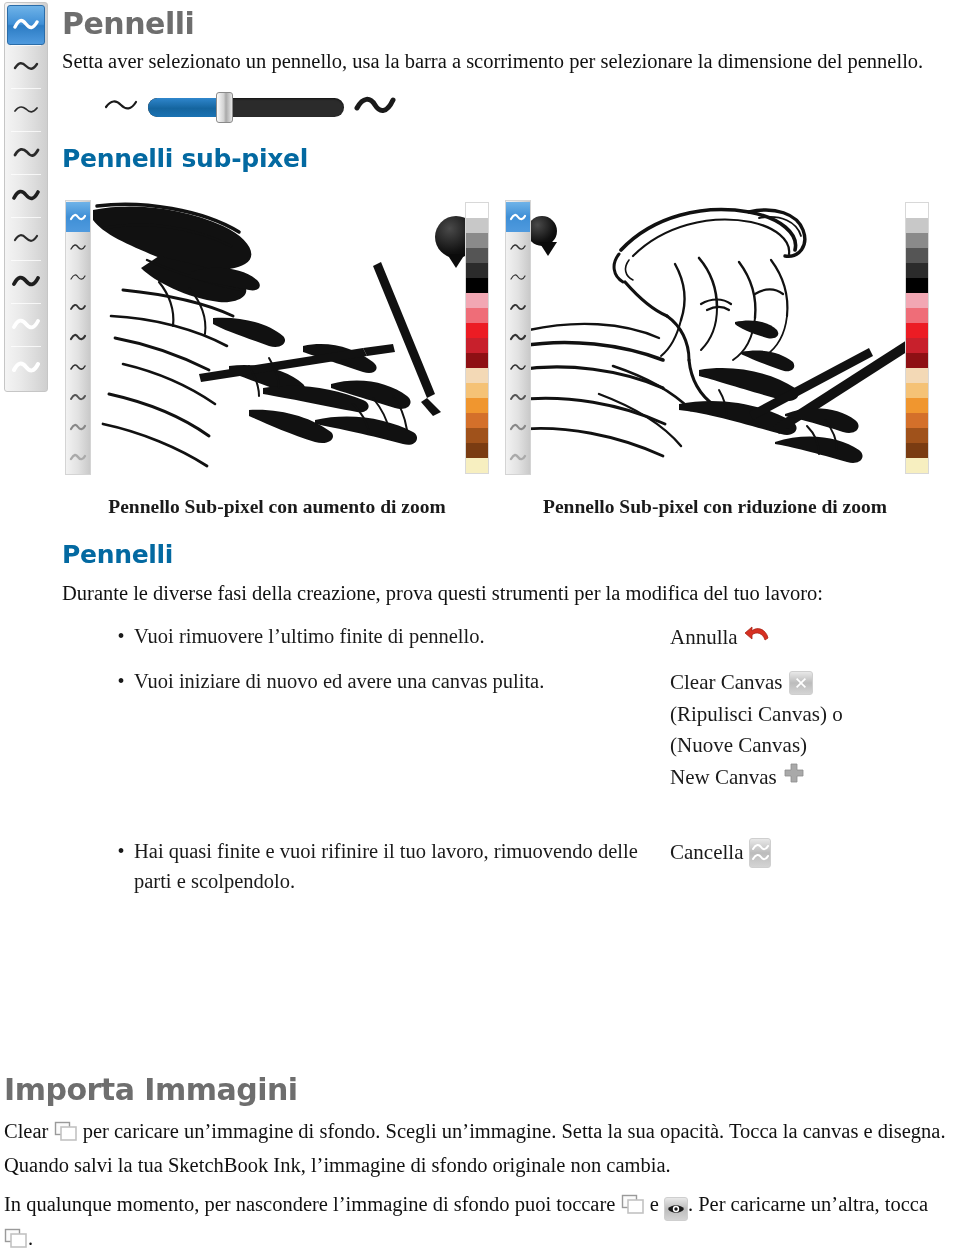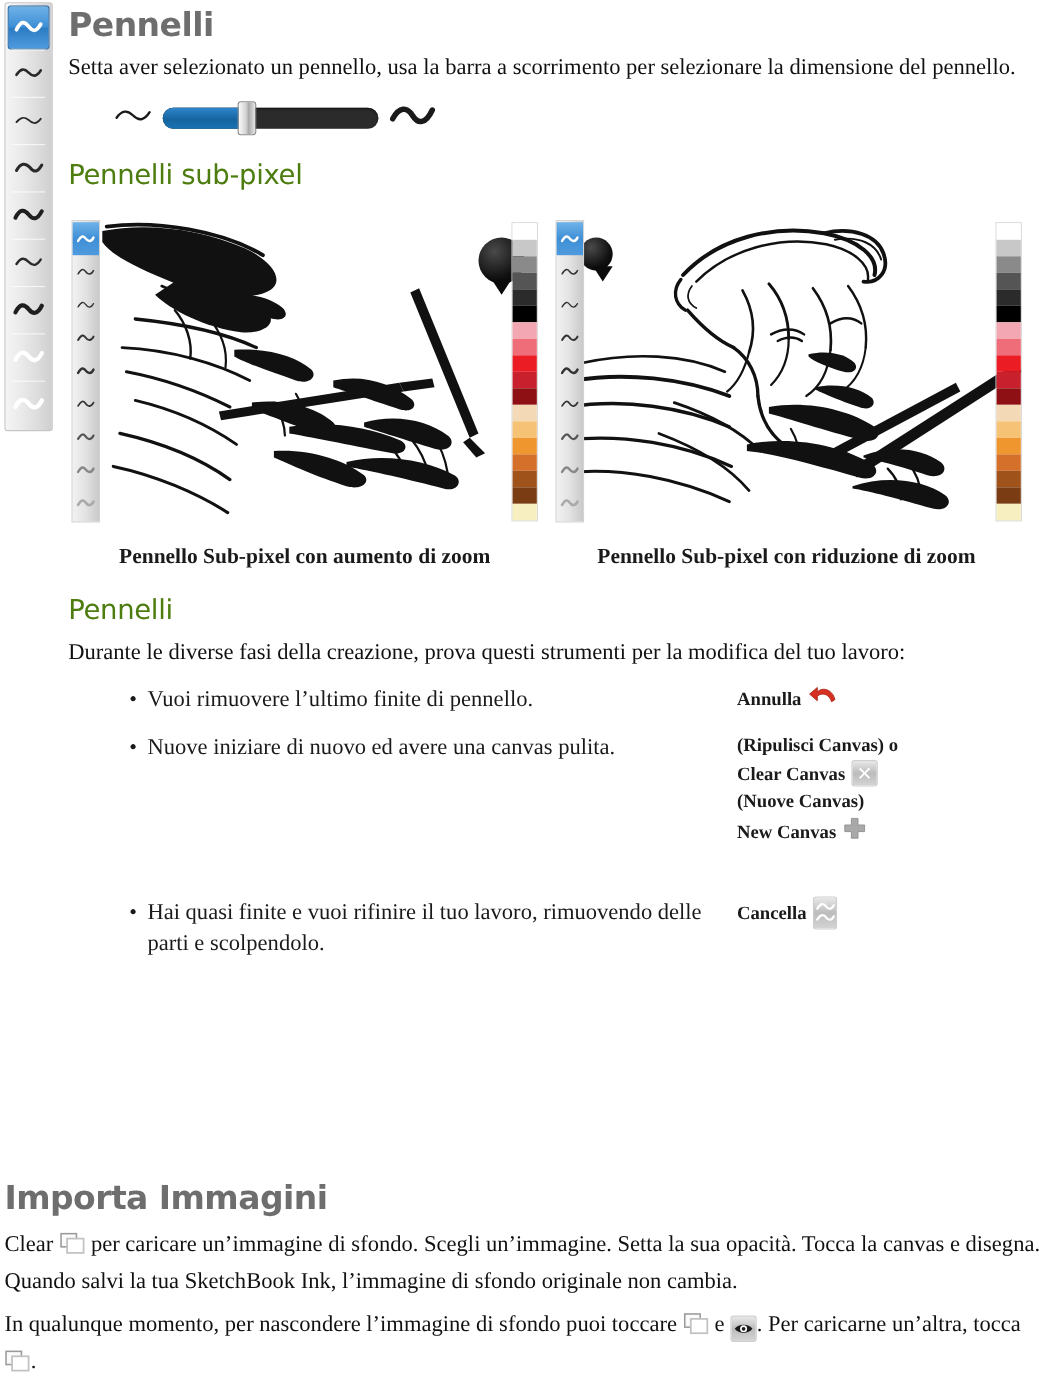--- a/index.html
+++ b/index.html
@@ -69,22 +69,22 @@
     font-family: "DejaVu Sans", sans-serif;
     font-size: 30px;
     font-weight: bold;
     color: #6e6e6e;
     margin: 6px 0 0 0;
     letter-spacing: -0.5px;
   }
   h2.sub-title {
     font-family: "DejaVu Sans", sans-serif;
     font-size: 25px;
-    font-weight: normal;
-    color: #4d7c0f;
+    font-weight: bold;
+    color: #0369a1;
     margin: 20px 0 4px 0;
     letter-spacing: -0.3px;
   }
   p.body-text {
     font-size: 20.5px;
     line-height: 1.42;
     margin: 6px 0;
     color: #111;
   }
 
@@ -217,23 +217,23 @@
     line-height: 1.42;
     margin-left: 46px;
   }
   .edit-desc {
     font-size: 20.5px;
     line-height: 1.42;
     flex: 1;
   }
   .edit-right {
     flex: 1;
-    font-size: 17px;
+    font-size: 21px;
     line-height: 1.5;
-    font-weight: bold;
+    font-weight: normal;
     padding-left: 8px;
   }
   .tool-line { display:flex; align-items:center; gap:6px; flex-wrap:wrap; }
 
   
   .chip {
     display: inline-flex;
     align-items: center;
     justify-content: center;
     width: 24px;
@@ -625,33 +625,33 @@
             <path d="M24 14 C22 5, 13 2, 8 7 L8 3 L1 9 L8 15 L8 11 C12 7, 19 9, 21 16 Z" fill="#d63022" stroke="#a82416" stroke-width="0.8" stroke-linejoin="round"></path>
           </svg>
         </span>
       </span>
     </div>
   </div>
 
   <div class="edit-row">
     <div class="edit-left">
       <span class="bullet">•</span>
-      <span class="edit-desc">Nuove iniziare di nuovo ed avere una canvas pulita.</span>
+      <span class="edit-desc">Vuoi iniziare di nuovo ed avere una canvas pulita.</span>
     </div>
     <div class="edit-right">
-      <div class="tool-line">
-        <span>(Ripulisci Canvas) o</span>
-      </div>
       <div class="tool-line">
         <span>Clear Canvas</span>
         <span class="chip">
           <svg width="14" height="14" viewBox="0 0 14 14">
             <path d="M3.2 2 L7 5.8 L10.8 2 L12 3.2 L8.2 7 L12 10.8 L10.8 12 L7 8.2 L3.2 12 L2 10.8 L5.8 7 L2 3.2 Z" fill="#ffffff"></path>
           </svg>
         </span>
+      </div>
+      <div class="tool-line">
+        <span>(Ripulisci Canvas) o</span>
       </div>
       <div class="tool-line">
         <span>(Nuove Canvas)</span>
       </div>
       <div class="tool-line">
         <span>New Canvas</span>
         <span class="icon-inline">
           <svg width="22" height="22" viewBox="0 0 22 22">
             <path d="M8 2 H14 V8 H20 V14 H14 V20 H8 V14 H2 V8 H8 Z" fill="#a9a9a9" stroke="#8d8d8d" stroke-width="0.8" stroke-linejoin="round"></path>
           </svg>

